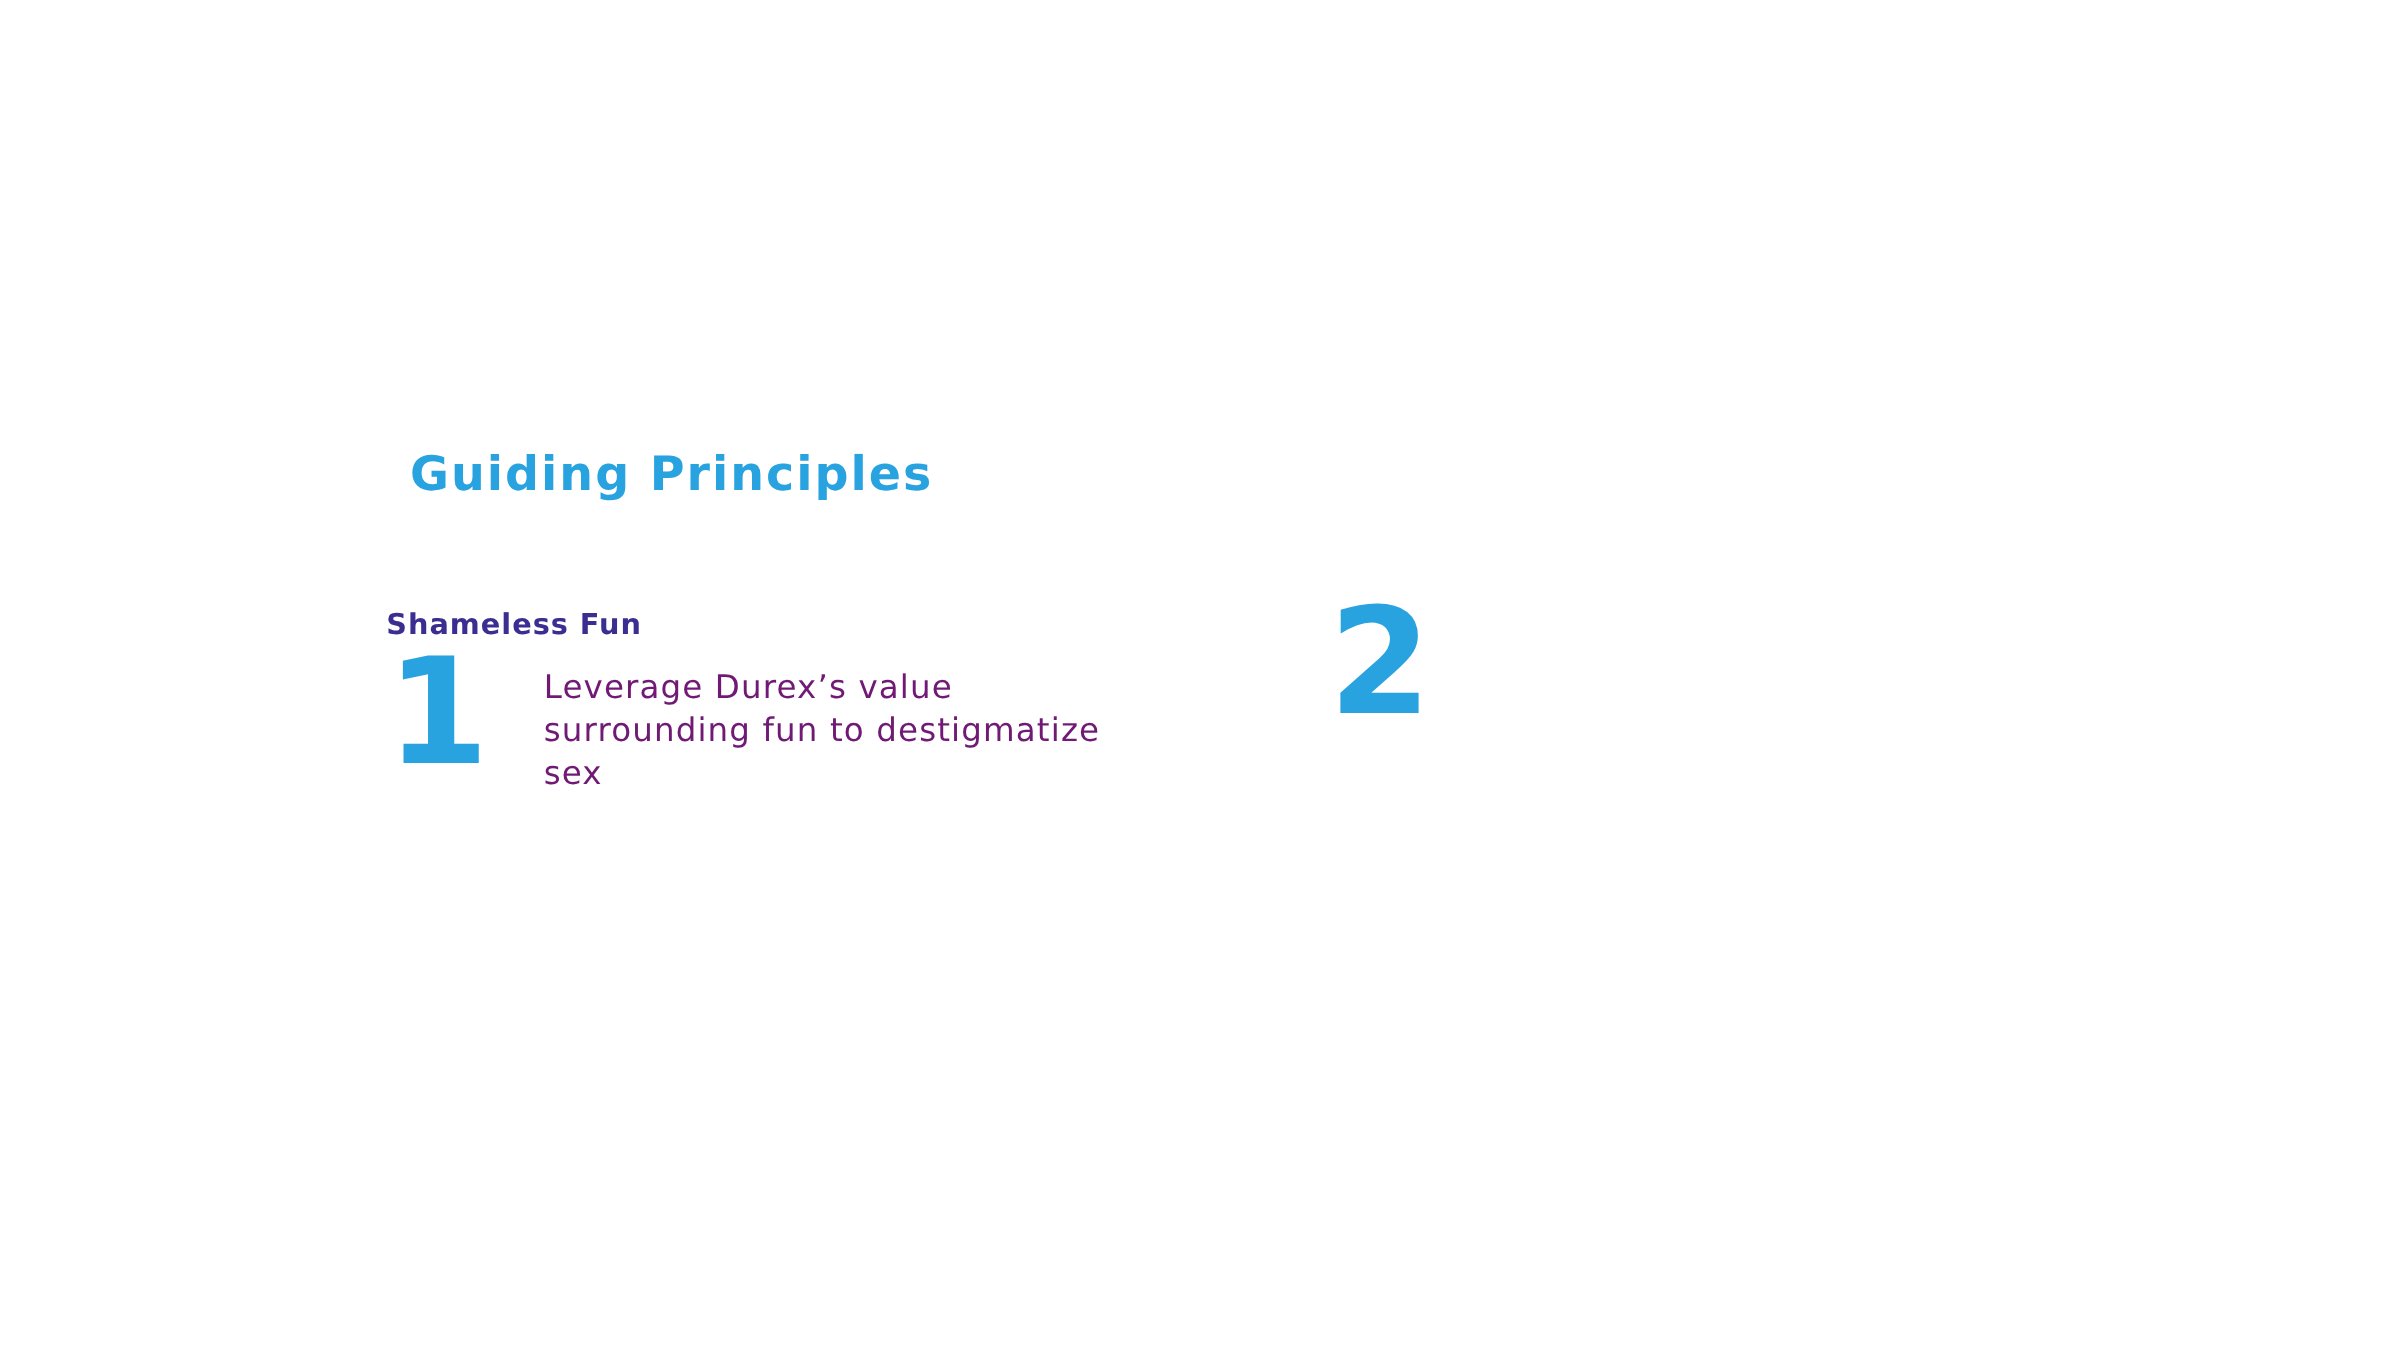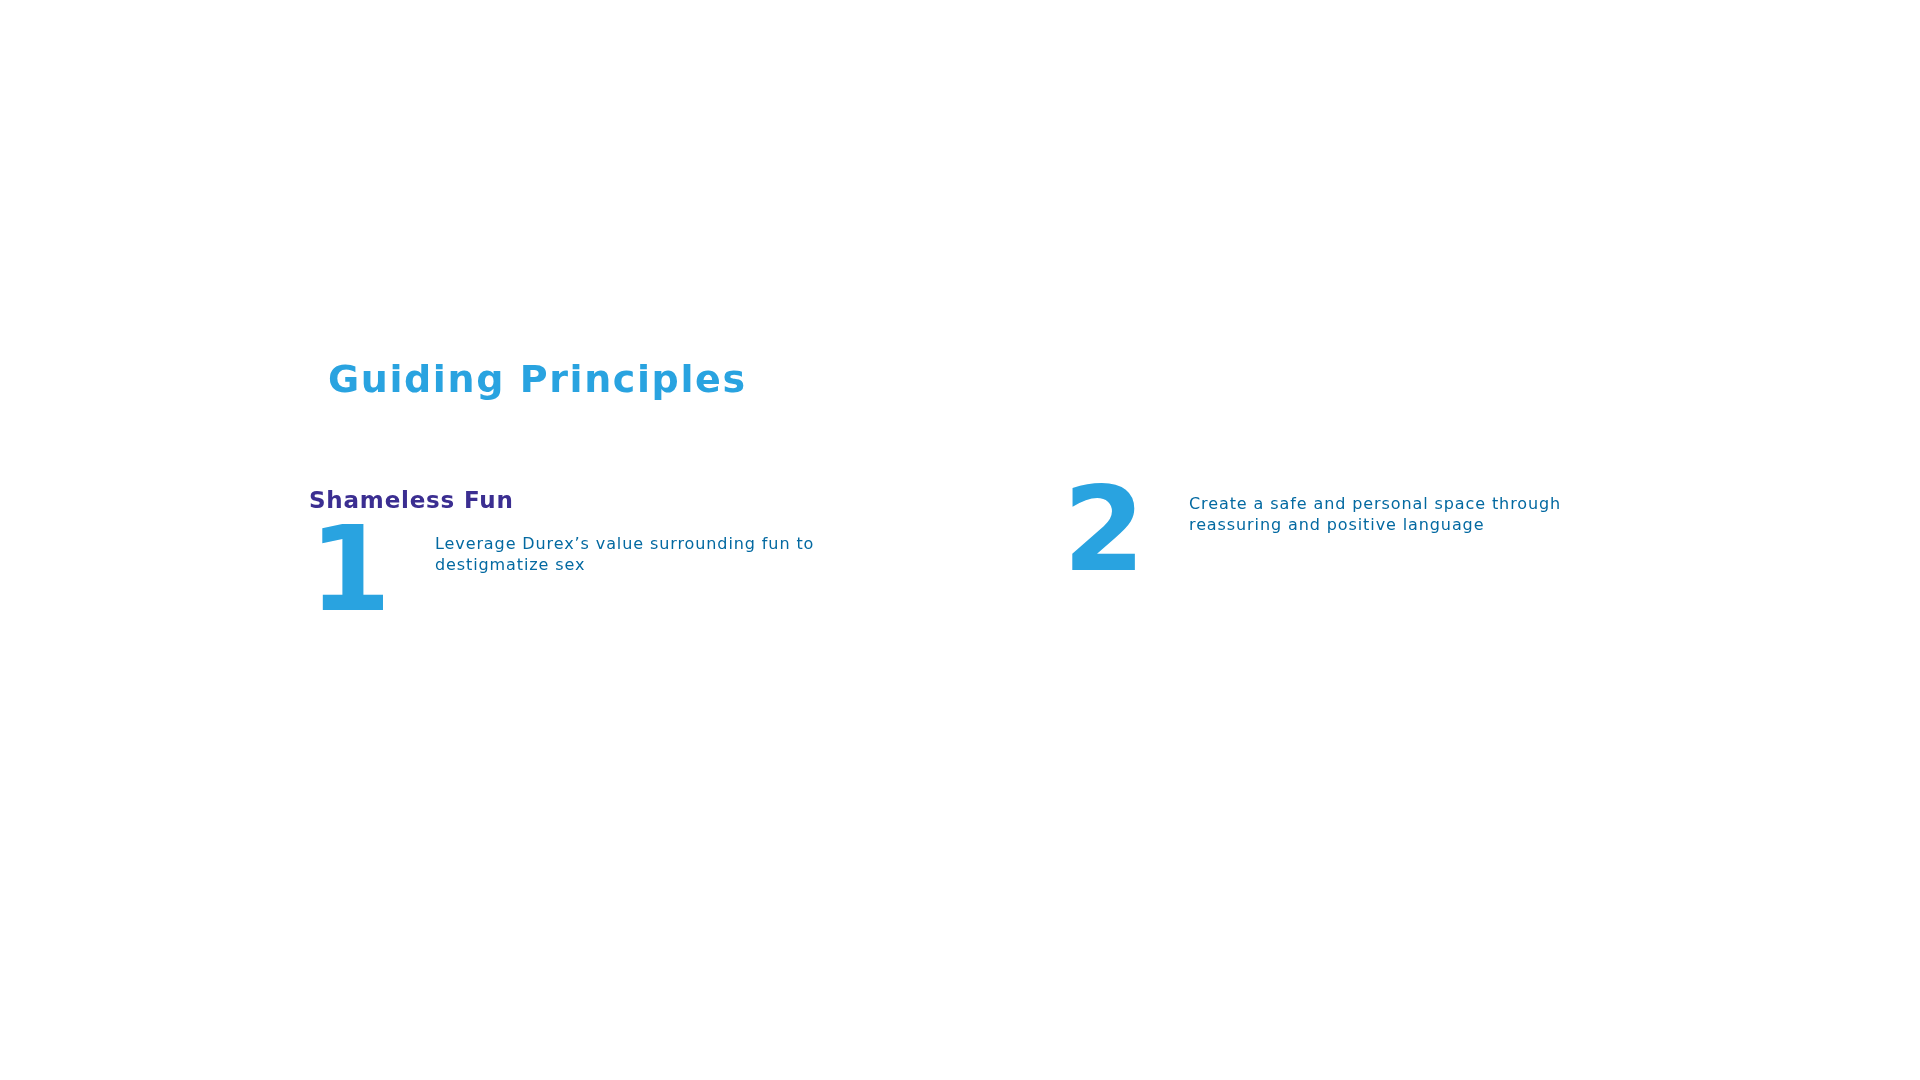--- a/index.html
+++ b/index.html
@@ -66,24 +66,24 @@
     line-height: 0.82;
     font-weight: bold;
     color: #29A3E0;
     width: 126px;
     flex: 0 0 126px;
     margin-top: -6px;
     font-family: "DejaVu Sans", sans-serif;
   }
 
   .principle-text {
-    font-size: 16px;
+    font-size: 26px;
     line-height: 1.33;
     letter-spacing: 0.9px;
-    color: #0369a1;
+    color: #701a75;
     width: 470px;
     padding-top: 6px;
   }
 </style>
 </head>
 <body>
 
 <div class="slide">
 
   <div class="slide-title">Guiding Principles</div>
@@ -94,18 +94,17 @@
       <div class="principle-heading">Shameless Fun</div>
       <div class="principle-body">
         <div class="principle-number">1</div>
         <div class="principle-text">Leverage Durex’s value surrounding fun to destigmatize sex</div>
       </div>
     </div>
 
     <div class="principle">
       <div class="principle-body">
         <div class="principle-number">2</div>
-        <div class="principle-text">Create a safe and personal space through reassuring and positive language</div>
       </div>
     </div>
 
   </div>
 </div>
 
 </body></html>

